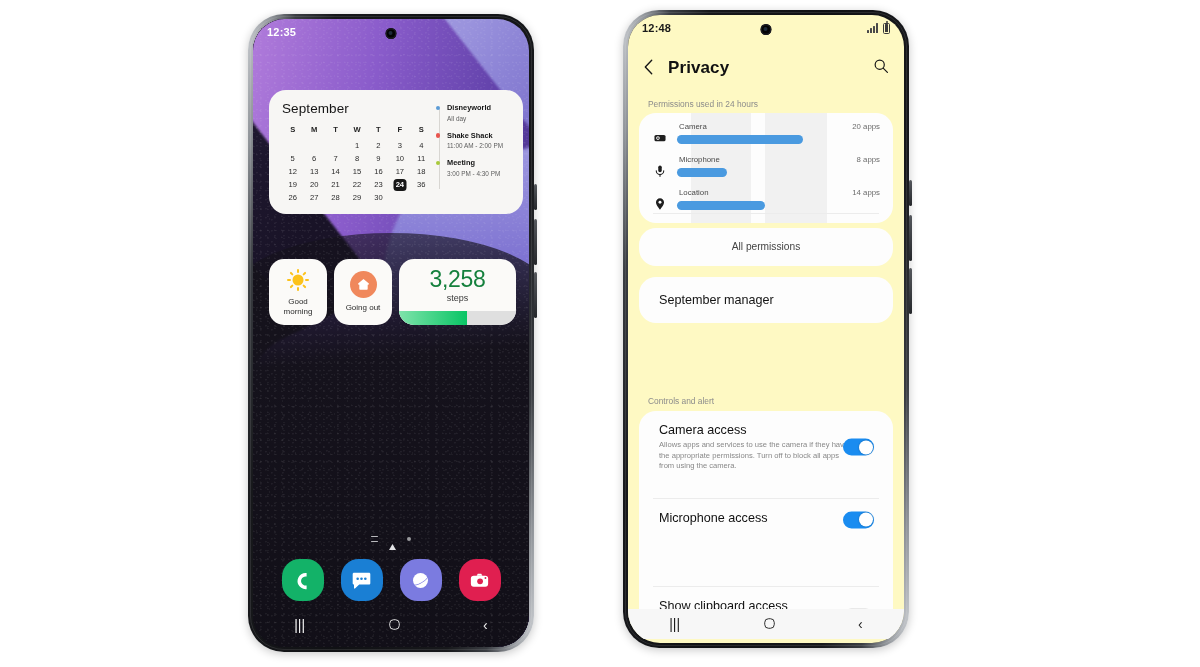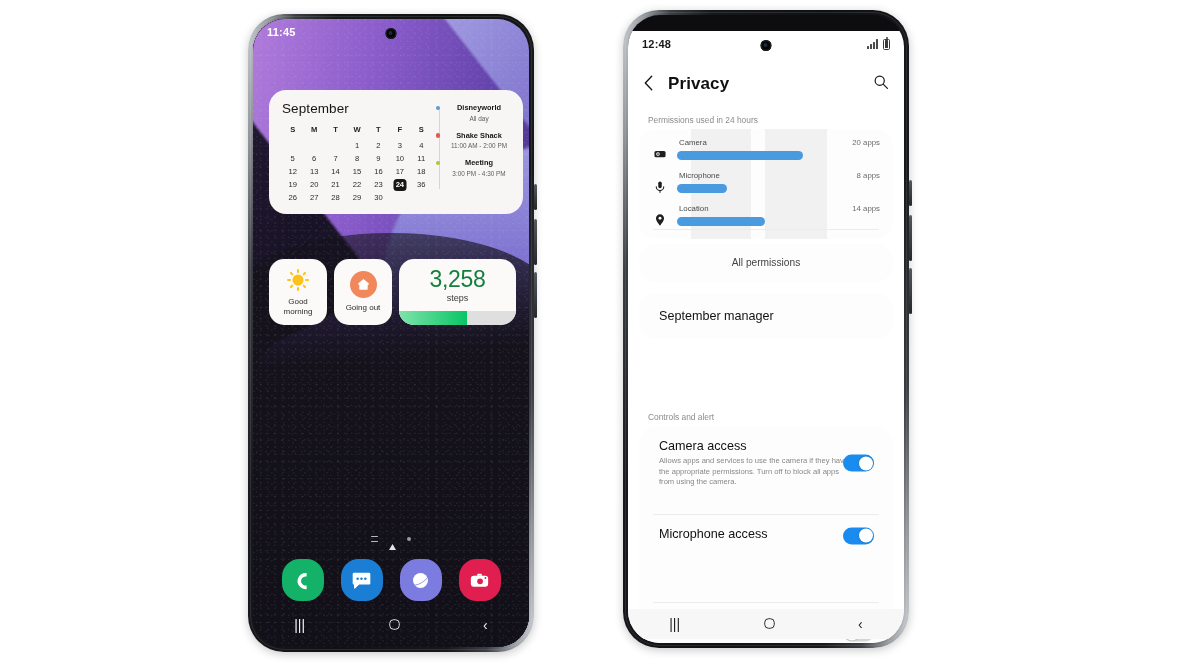--- a/index.html
+++ b/index.html
@@ -118,21 +118,21 @@
   .cal-dow { font-size:7.6px; font-weight:700; color:#242424; text-align:center; padding-bottom:4px; }
   .cal-day { font-size:7.6px; color:#2b2b2b; text-align:center; height:11px; line-height:11px; }
   .cal-day.blank { color:transparent; }
   .cal-day.today { position:relative; color:#ffffff; font-weight:700; }
   .cal-day.today span{ position:relative; z-index:2; }
   .cal-day.today::before{ content:""; position:absolute; left:50%; top:50%;
         transform:translate(-50%,-50%); width:13px; height:12px; border-radius:3.5px; background:#161616; }
 
   .cal-right { flex:1; position:relative; padding-left:11px; padding-top:2px; }
   .cal-spine { position:absolute; left:2.5px; top:8px; bottom:14px; width:1px; background:#d8d6d2; }
-  .evt { position:relative; margin-bottom:7px;text-align:center; }
+  .evt { position:relative; margin-bottom:7px; }
   .evt:last-child{ margin-bottom:0; }
   .evt-dot { position:absolute; left:-11.5px; top:2.5px; width:4.5px; height:4.5px; border-radius:50%; }
   .evt-name { font-size:7.4px; font-weight:700; color:#151515; line-height:10px; }
   .evt-time { font-size:6.4px; color:#5c5c5c; line-height:10px; margin-top:.5px; }
 
   
   .wrow { position:absolute; left:16px; top:240px; display:flex; gap:7px; z-index:5; }
   .w-sq { width:58px; height:66px; background:#fbfaf8; border-radius:15px;
           display:flex; flex-direction:column; align-items:center; justify-content:center; gap:5px; padding:4px; }
   .w-sq .lbl { font-size:8px; color:#2b2b2b; text-align:center; line-height:10px; }
@@ -166,21 +166,21 @@
   .squircle { border-radius: 42% / 42%; }
 
   
   .navbar { position:absolute; left:0; right:0; bottom:9px; height:26px;
             display:flex; align-items:center; justify-content:space-around; z-index:6; }
   .navbar.light .nv { color:#f0f0f0; }
   .navbar.dark .nv  { color:#1d1d1d; }
   .nv { font-size:14px; line-height:14px; }
 
   
-  .settings-screen { position:absolute; inset:0; background:#ffffff; overflow:hidden;margin-top:16px; }
+  .settings-screen { position:absolute; inset:0; background:#fef9c3; overflow:hidden; }
   .set-header { position:absolute; top:30px; left:0; right:0; height:46px;
                 display:flex; align-items:center; padding:0 15px; }
   .back-chev { font-size:19px; color:#1a1a1a; line-height:19px; width:20px; }
   .set-title { font-size:17px; font-weight:700; color:#111; margin-left:5px; letter-spacing:.1px; }
   .search-ic { margin-left:auto; }
 
   .sec-label { font-size:8.4px; color:#8c8c8c; padding:0 20px; }
   #perm-label { position:absolute; top:84px; }
 
   .card { position:absolute; left:11px; right:11px; background:#fdfdfd; border-radius:17px; }
@@ -239,21 +239,21 @@
           <div class="wp-layer wp-b"></div>
           <div class="wp-layer wp-d"></div>
           <div class="wp-layer wp-e"></div>
           <div class="wp-layer wp-dark"></div>
           <div class="wp-grain"></div>
         </div>
 
         <div class="punchhole"></div>
 
         <div class="statusbar">
-          <div class="sb-time light">11:45</div>
+          <div class="sb-time light">12:35</div>
           <div class="sb-icons"></div>
         </div>
 
         <div class="cal-widget">
           <div class="cal-left">
             <div class="cal-title">September</div>
             <div class="cal-grid" id="cal-grid">
                 <div class="cal-dow">S</div>
                 <div class="cal-dow">M</div>
                 <div class="cal-dow">T</div>

